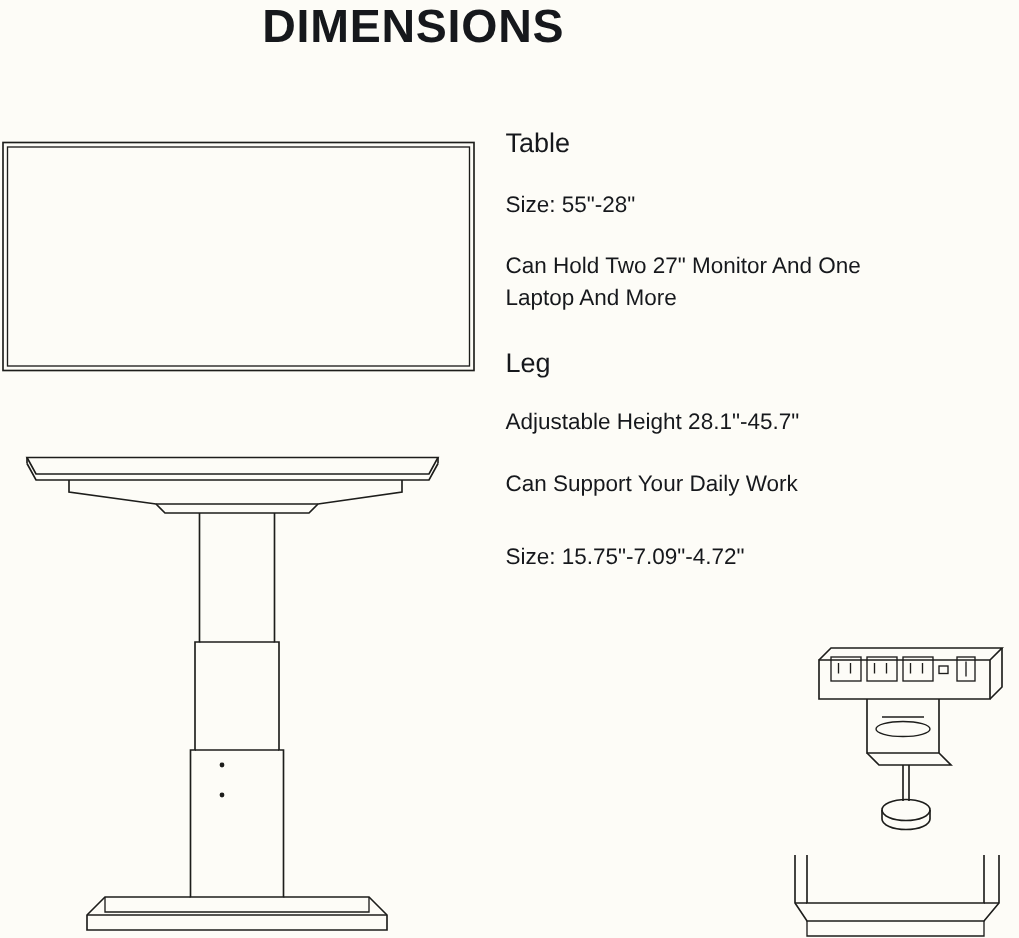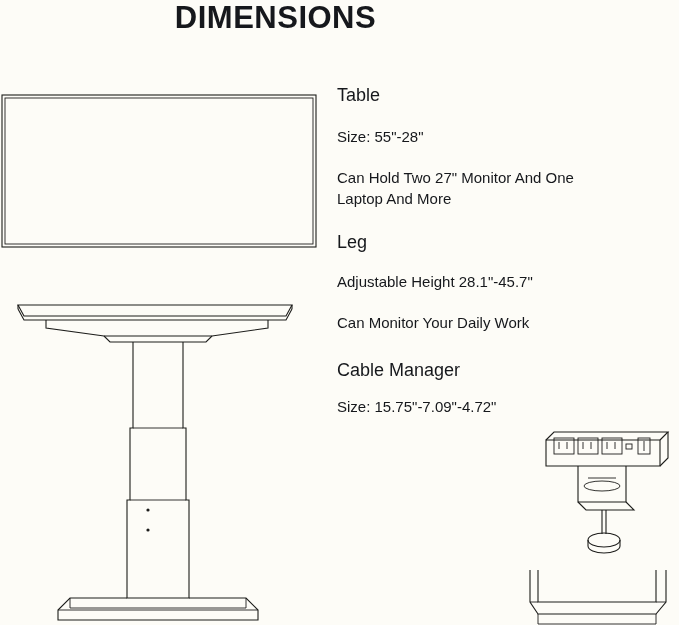--- a/index.html
+++ b/index.html
@@ -131,26 +131,25 @@
 
     <div class="spec-block" id="block-table">
       <h2 class="spec-head">Table</h2>
       <p class="spec-line">Size: 55"-28"</p>
       <p class="spec-line">Can Hold Two 27" Monitor And One Laptop And More</p>
     </div>
 
     <div class="spec-block" id="block-leg">
       <h2 class="spec-head">Leg</h2>
       <p class="spec-line">Adjustable Height 28.1"-45.7"</p>
-      <p class="spec-line">Can Monitor Your Daily Work</p>
+      <p class="spec-line">Can Support Your Daily Work</p>
     </div>
 
 
     <div class="spec-block" id="block-cable">
-      <h2 class="spec-head">Cable Manager</h2>
       <p class="spec-line">Size: 15.75"-7.09"-4.72"</p>
     </div>
 
   </div>
 
   <div class="illus-power">
     <svg width="160" height="150" viewBox="0 0 160 150">
 
       <path class="ln" d="M26 22 L140 22 L140 48 L26 48 Z"></path>
       <path class="ln" d="M26 22 L34 14 L148 14 L140 22"></path>

